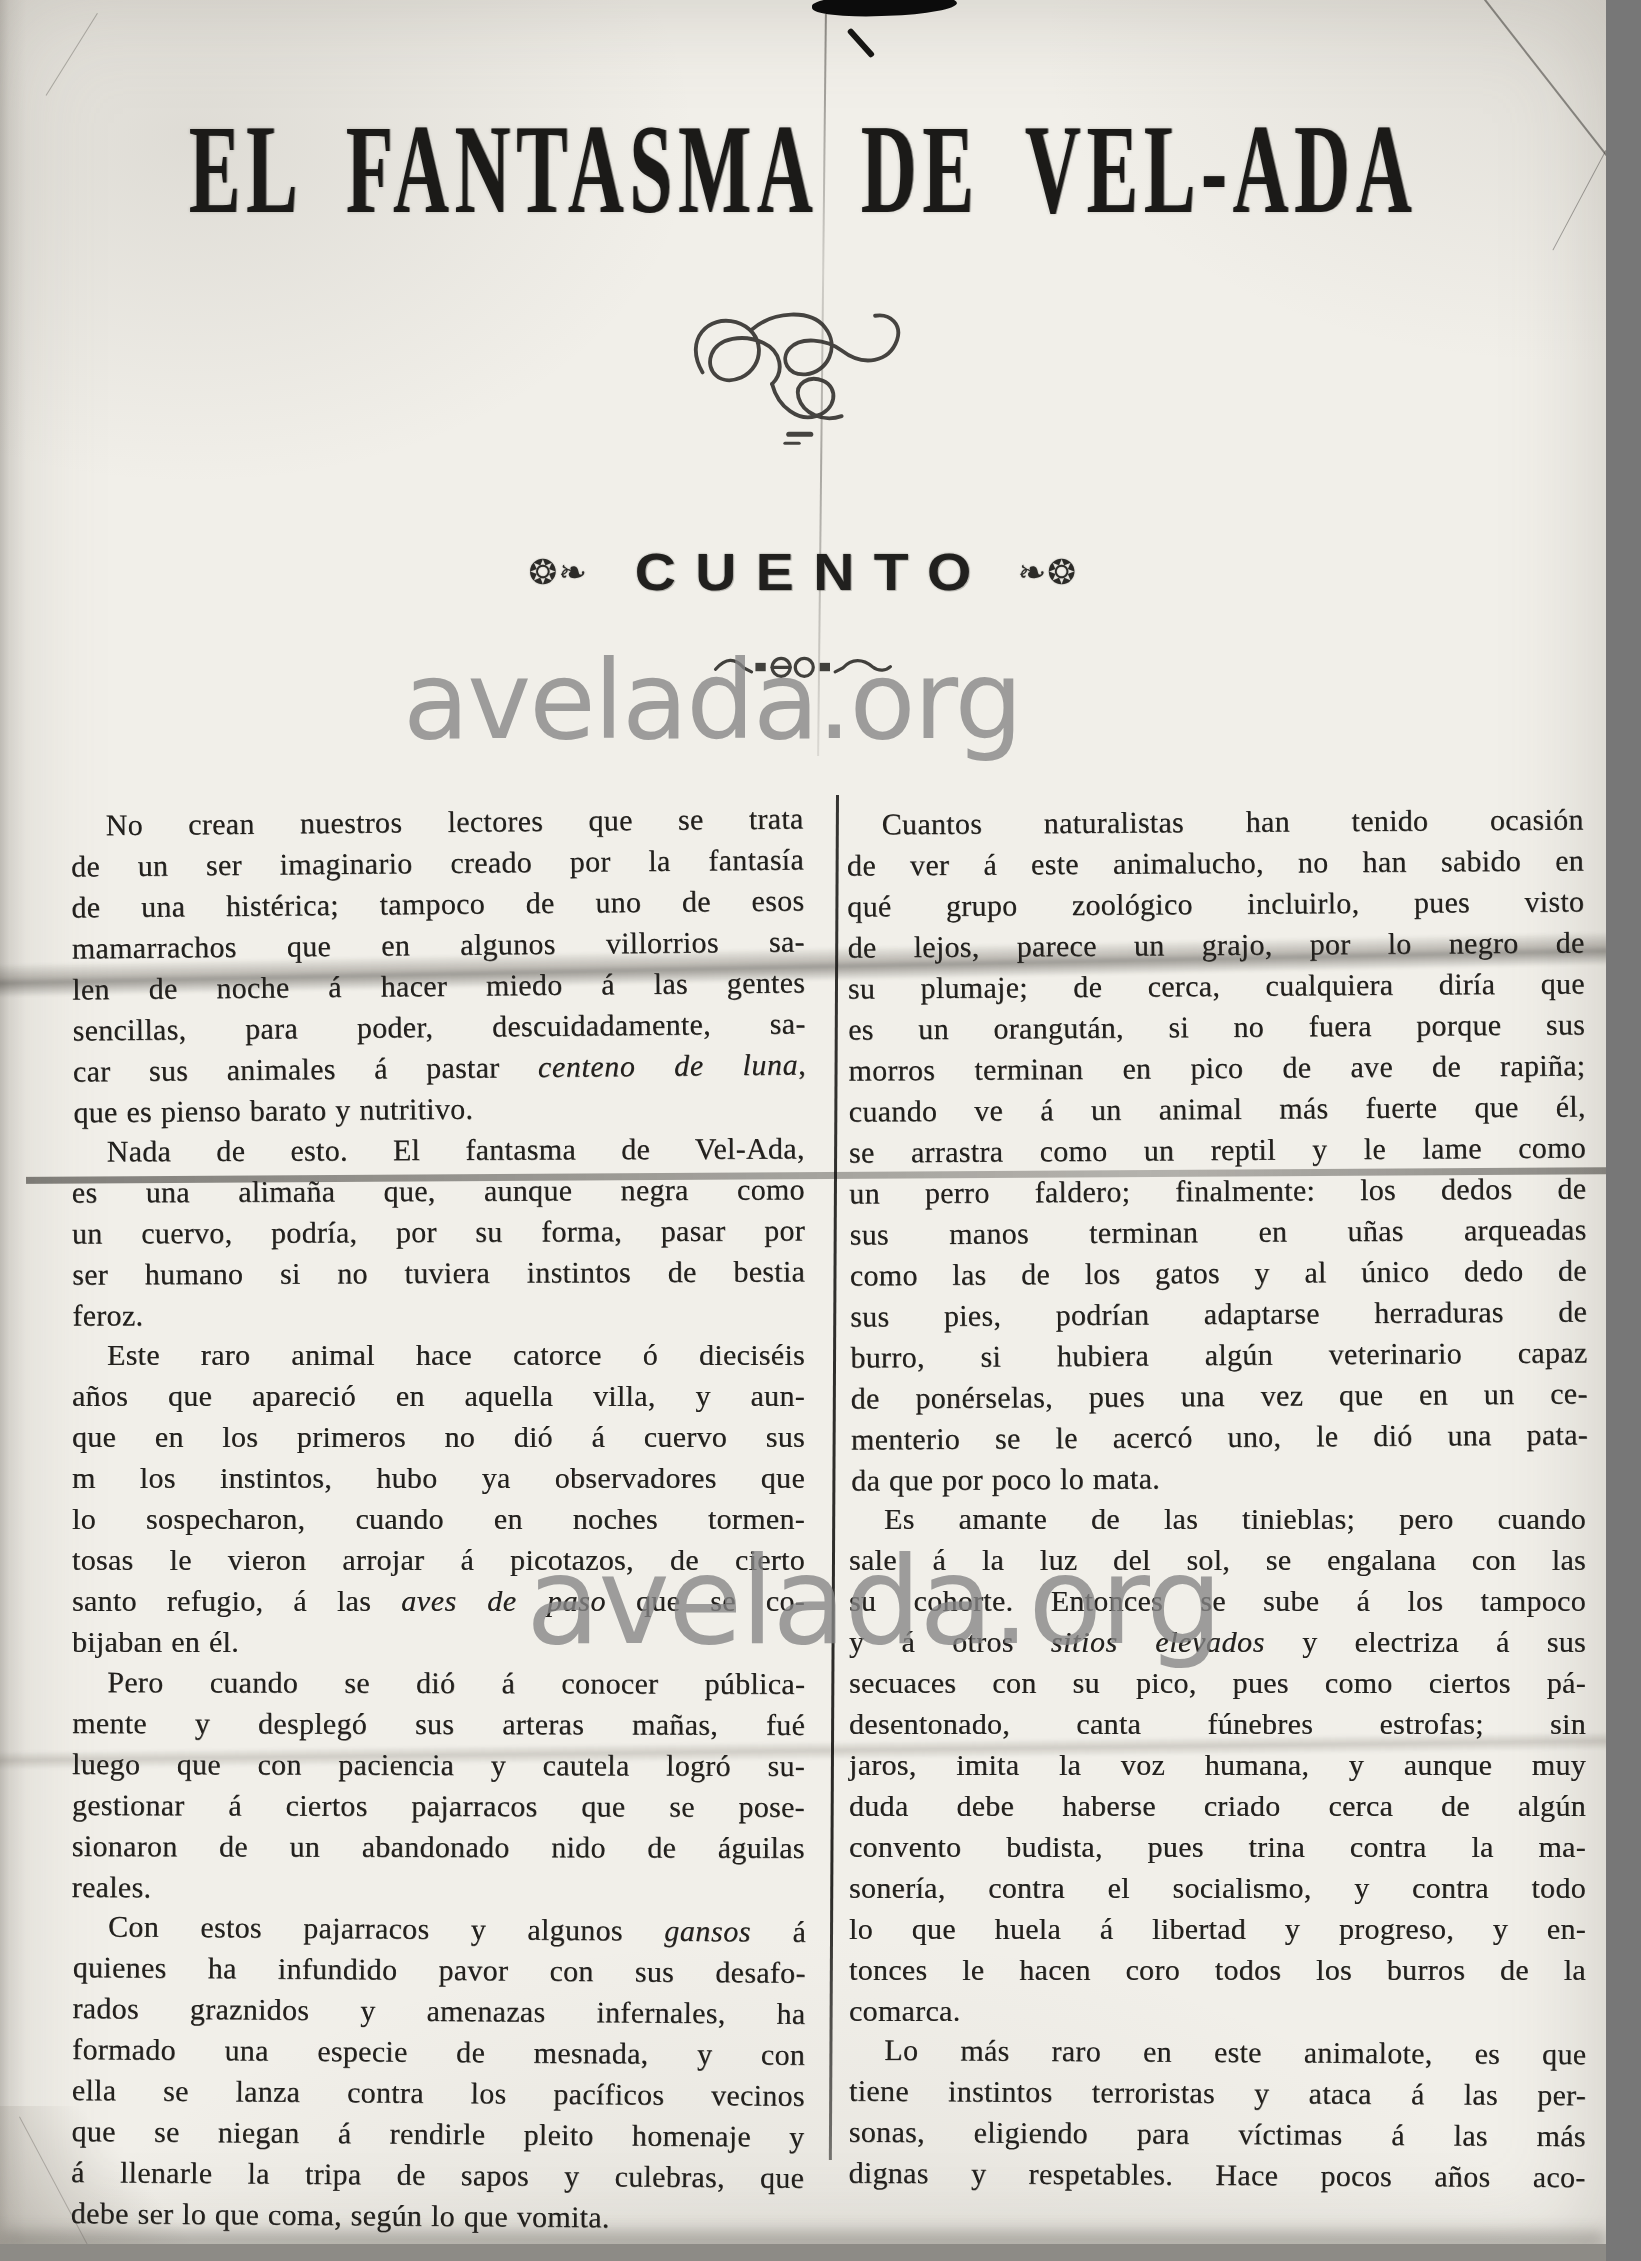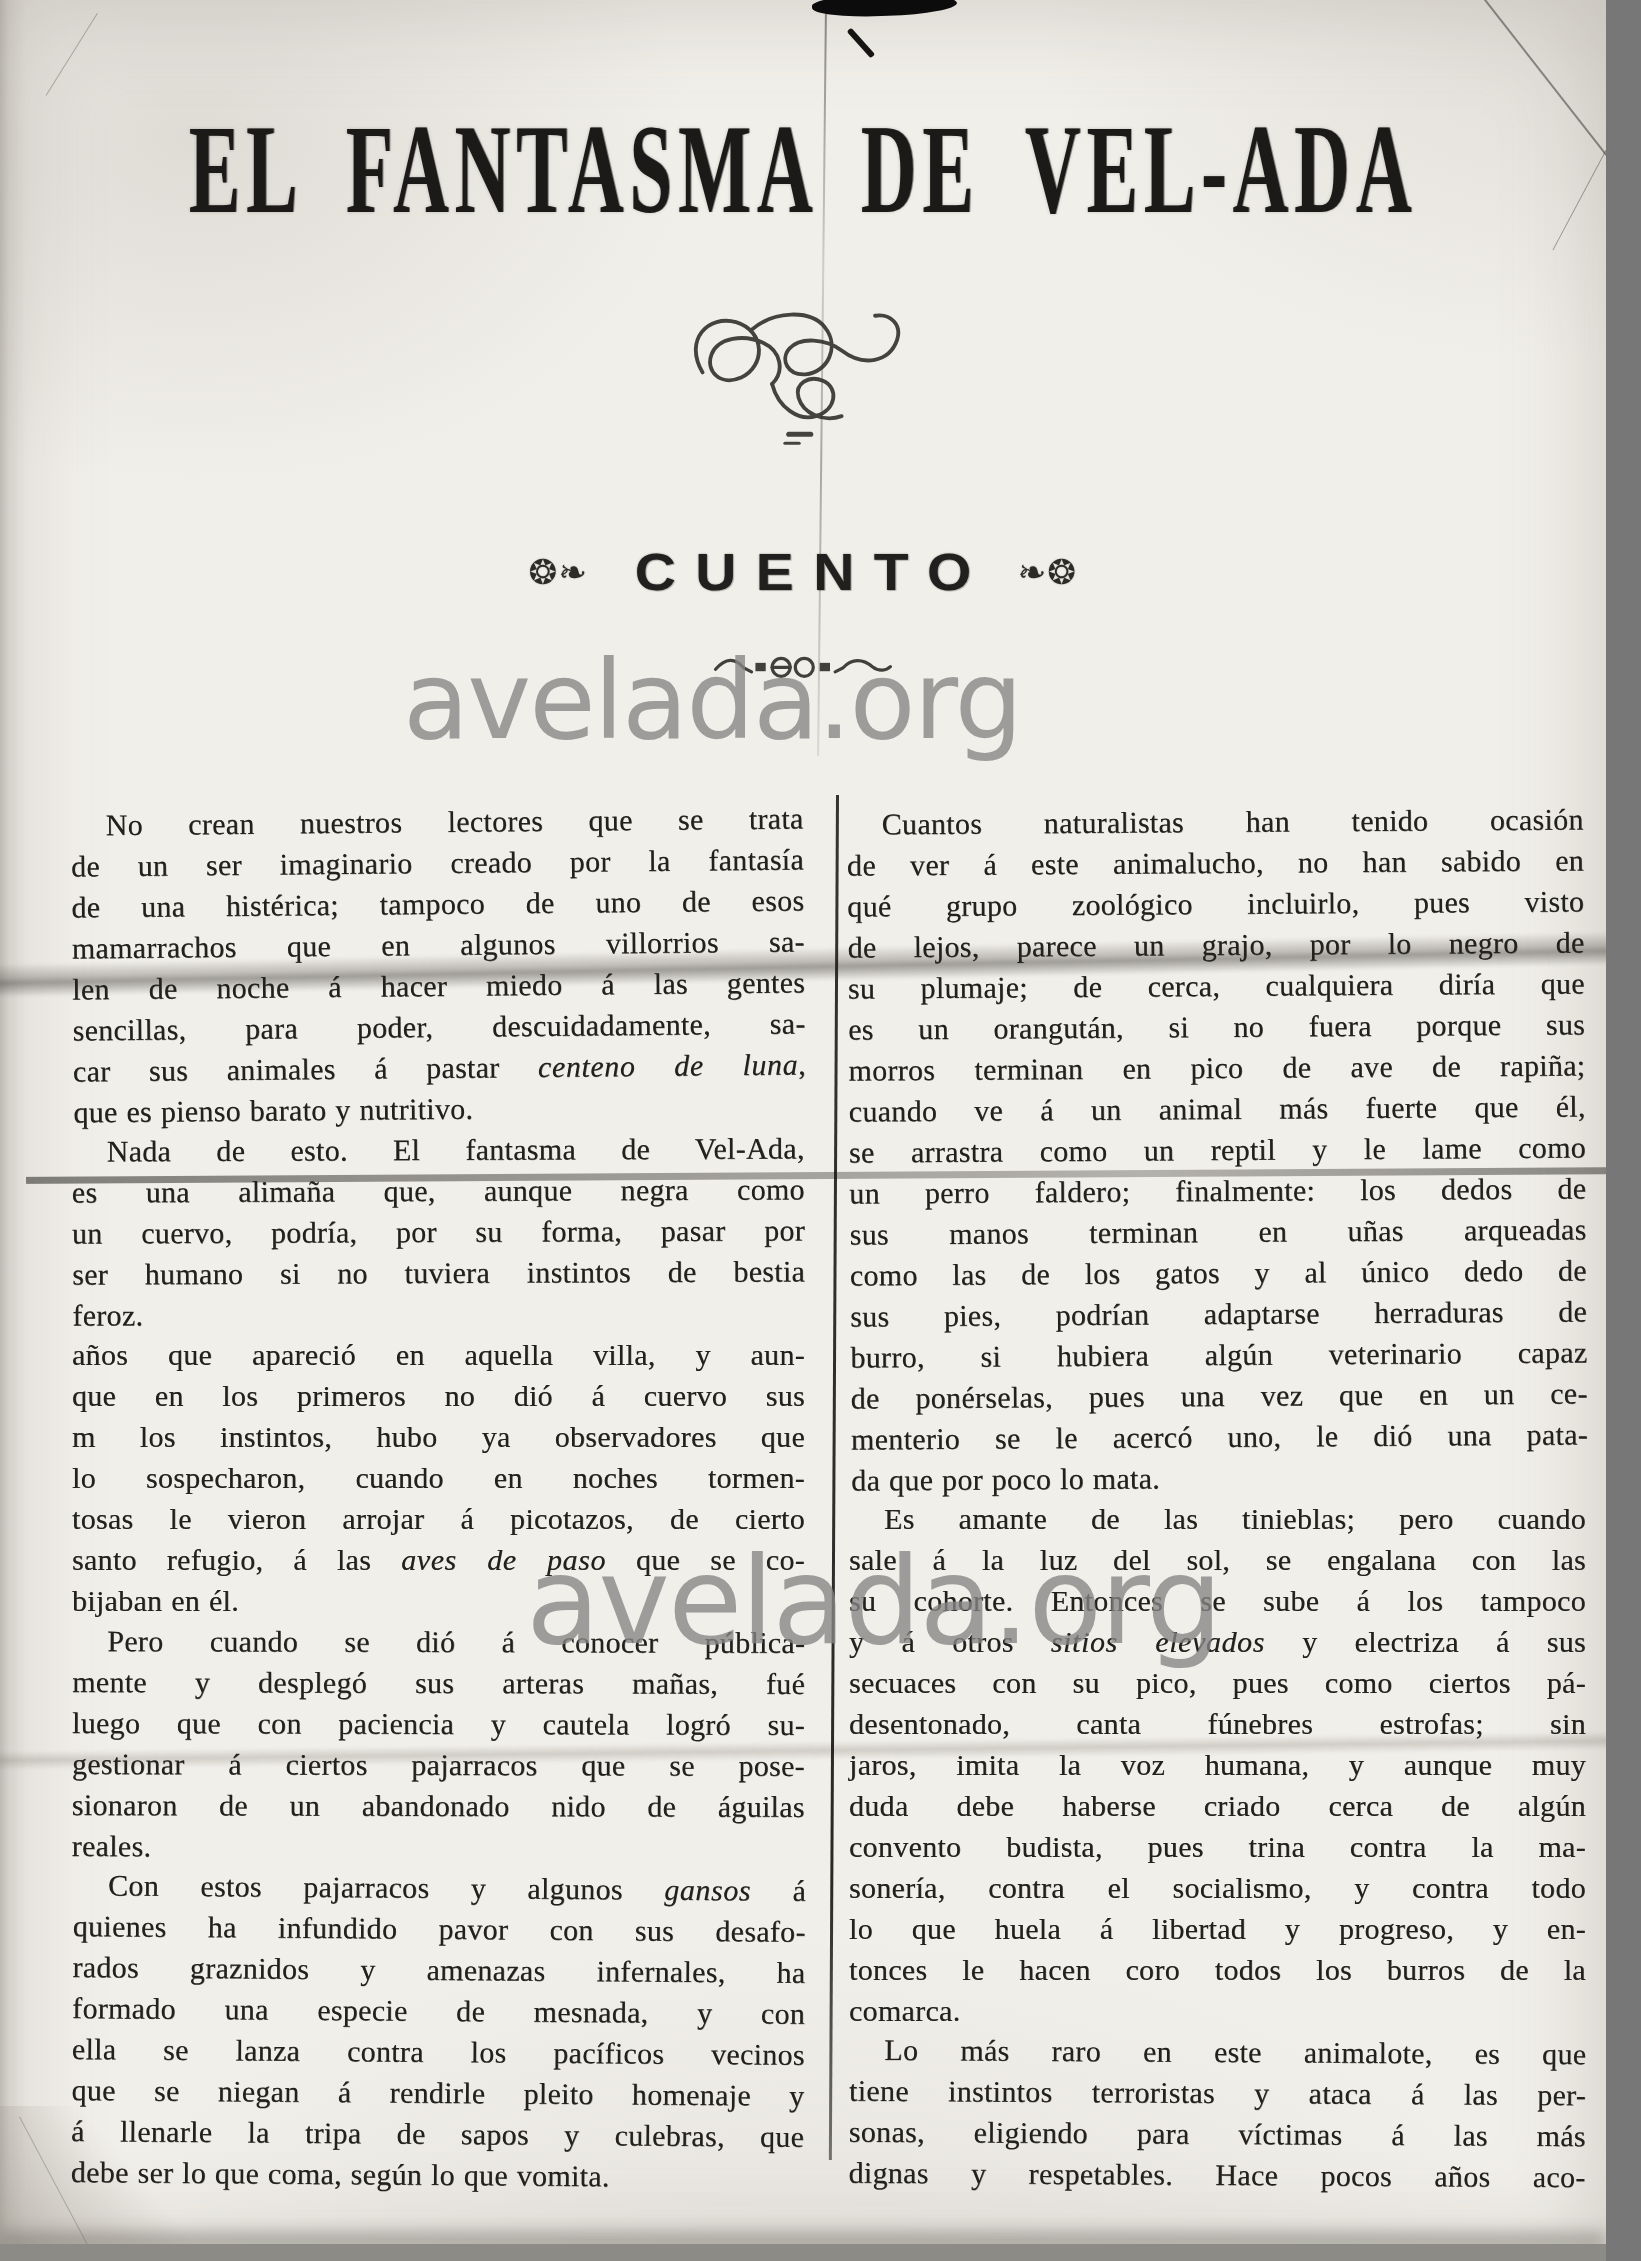--- a/index.html
+++ b/index.html
@@ -198,20 +198,21 @@
         <div class="line plast"><span>que es pienso barato y nutritivo.</span></div>
       </div>
       <div class="para">
         <div class="line pfirst"><span>Nada de esto. El fantasma de Vel-Ada,</span></div>
         <div class="line"><span>es una alimaña que, aunque negra como</span></div>
         <div class="line"><span>un cuervo, podría, por su forma, pasar por</span></div>
         <div class="line"><span>ser humano si no tuviera instintos de bestia</span></div>
         <div class="line plast"><span>feroz.</span></div>
       </div>
       <div class="para">
+        <div class="line pfirst"><span>Este raro animal hace catorce ó dieciséis</span></div>
         <div class="line"><span>años que apareció en aquella villa, y aun-</span></div>
         <div class="line"><span>que en los primeros no dió á cuervo sus</span></div>
         <div class="line"><span>m los instintos, hubo ya observadores que</span></div>
         <div class="line"><span>lo sospecharon, cuando en noches tormen-</span></div>
         <div class="line"><span>tosas le vieron arrojar á picotazos, de cierto</span></div>
         <div class="line"><span>santo refugio, á las </span><i>aves de paso</i><span> que se co-</span></div>
         <div class="line plast"><span>bijaban en él.</span></div>
       </div>
       <div class="para">
         <div class="line pfirst"><span>Pero cuando se dió á conocer pública-</span></div>

